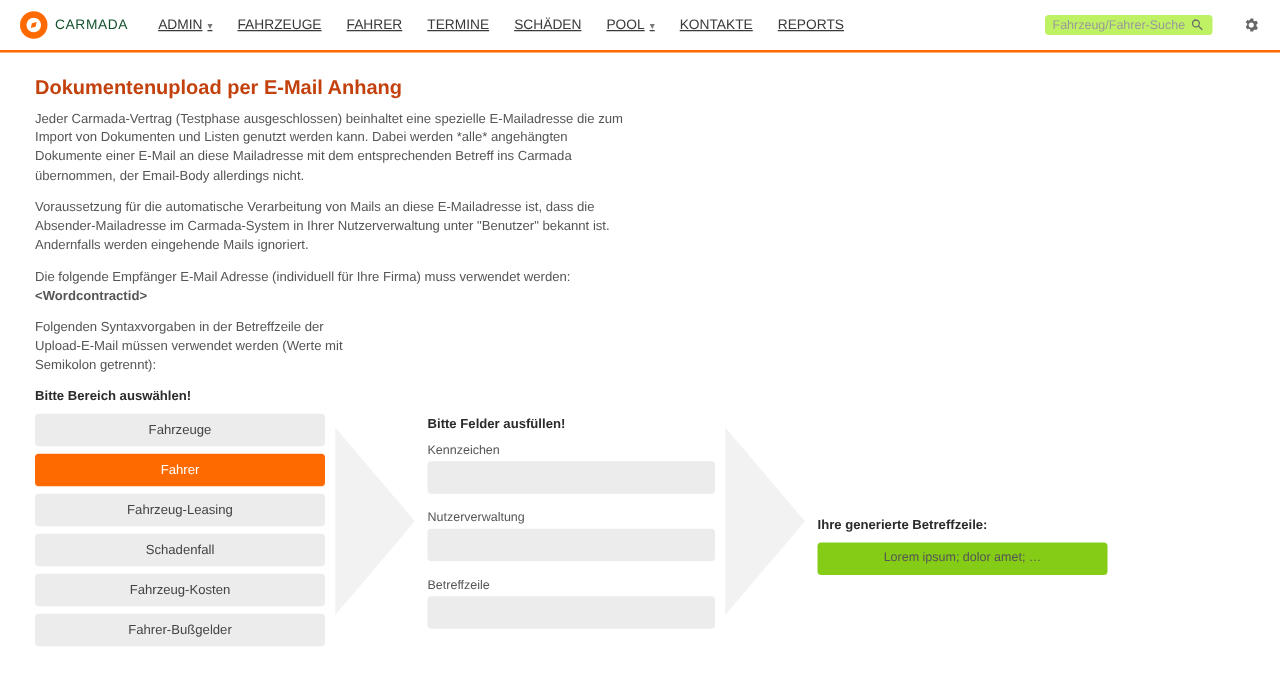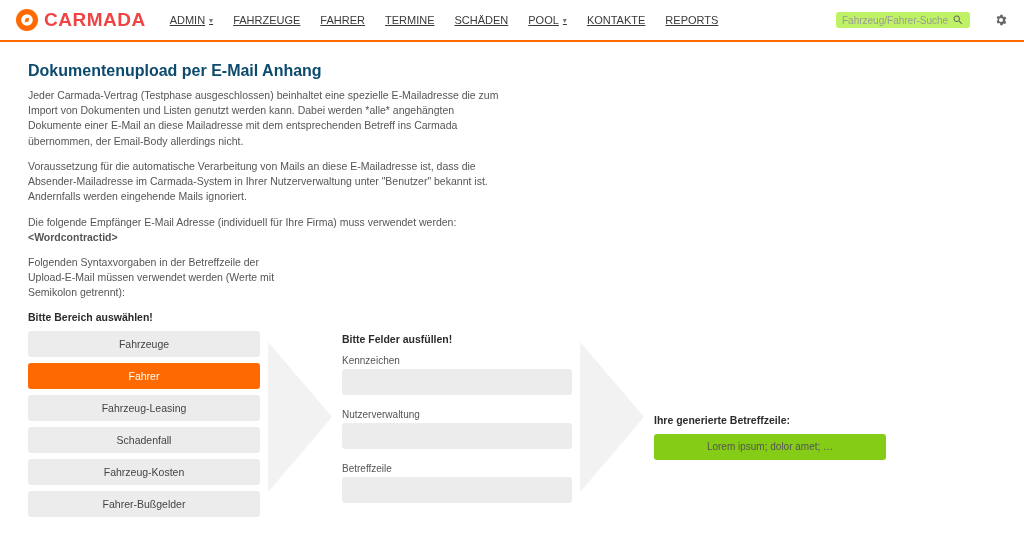--- a/index.html
+++ b/index.html
@@ -27,24 +27,24 @@
   .logo-icon {
     width: 22px; height: 22px;
     border-radius: 50%;
     background: #ff6a00;
     display: flex;
     align-items: center;
     justify-content: center;
   }
   .logo-icon svg { width: 14px; height: 14px; fill: #fff; }
   .logo-text {
-    font-size: 19px;
-    font-weight: 700;
+    font-size: 11px;
+    font-weight: 400;
     letter-spacing: 0.5px;
-    color: #ef4444;
+    color: #14532d;
   }
   .nav {
     display: flex;
     gap: 20px;
     align-items: center;
     flex: 1;
   }
   .nav-item {
     font-size: 11px;
     color: #3a3a3a;
@@ -74,21 +74,21 @@
   }
   .search-box input::placeholder { color: #9a9a9a; }
   .search-box .sicon { width: 12px; height: 12px; fill: #666; }
   .gear { width: 14px; height: 14px; fill: #666; cursor: pointer; }
 
   
   .content { padding: 20px 28px 40px; }
   h1 {
     font-size: 16px;
     font-weight: 600;
-    color: #0c4a6e;
+    color: #c2410c;
     margin-bottom: 8px;
   }
   .intro p {
     font-size: 10.5px;
     line-height: 1.45;
     color: #555;
     max-width: 480px;
     margin-bottom: 10px;
   }
   .intro b { font-weight: 600; }

